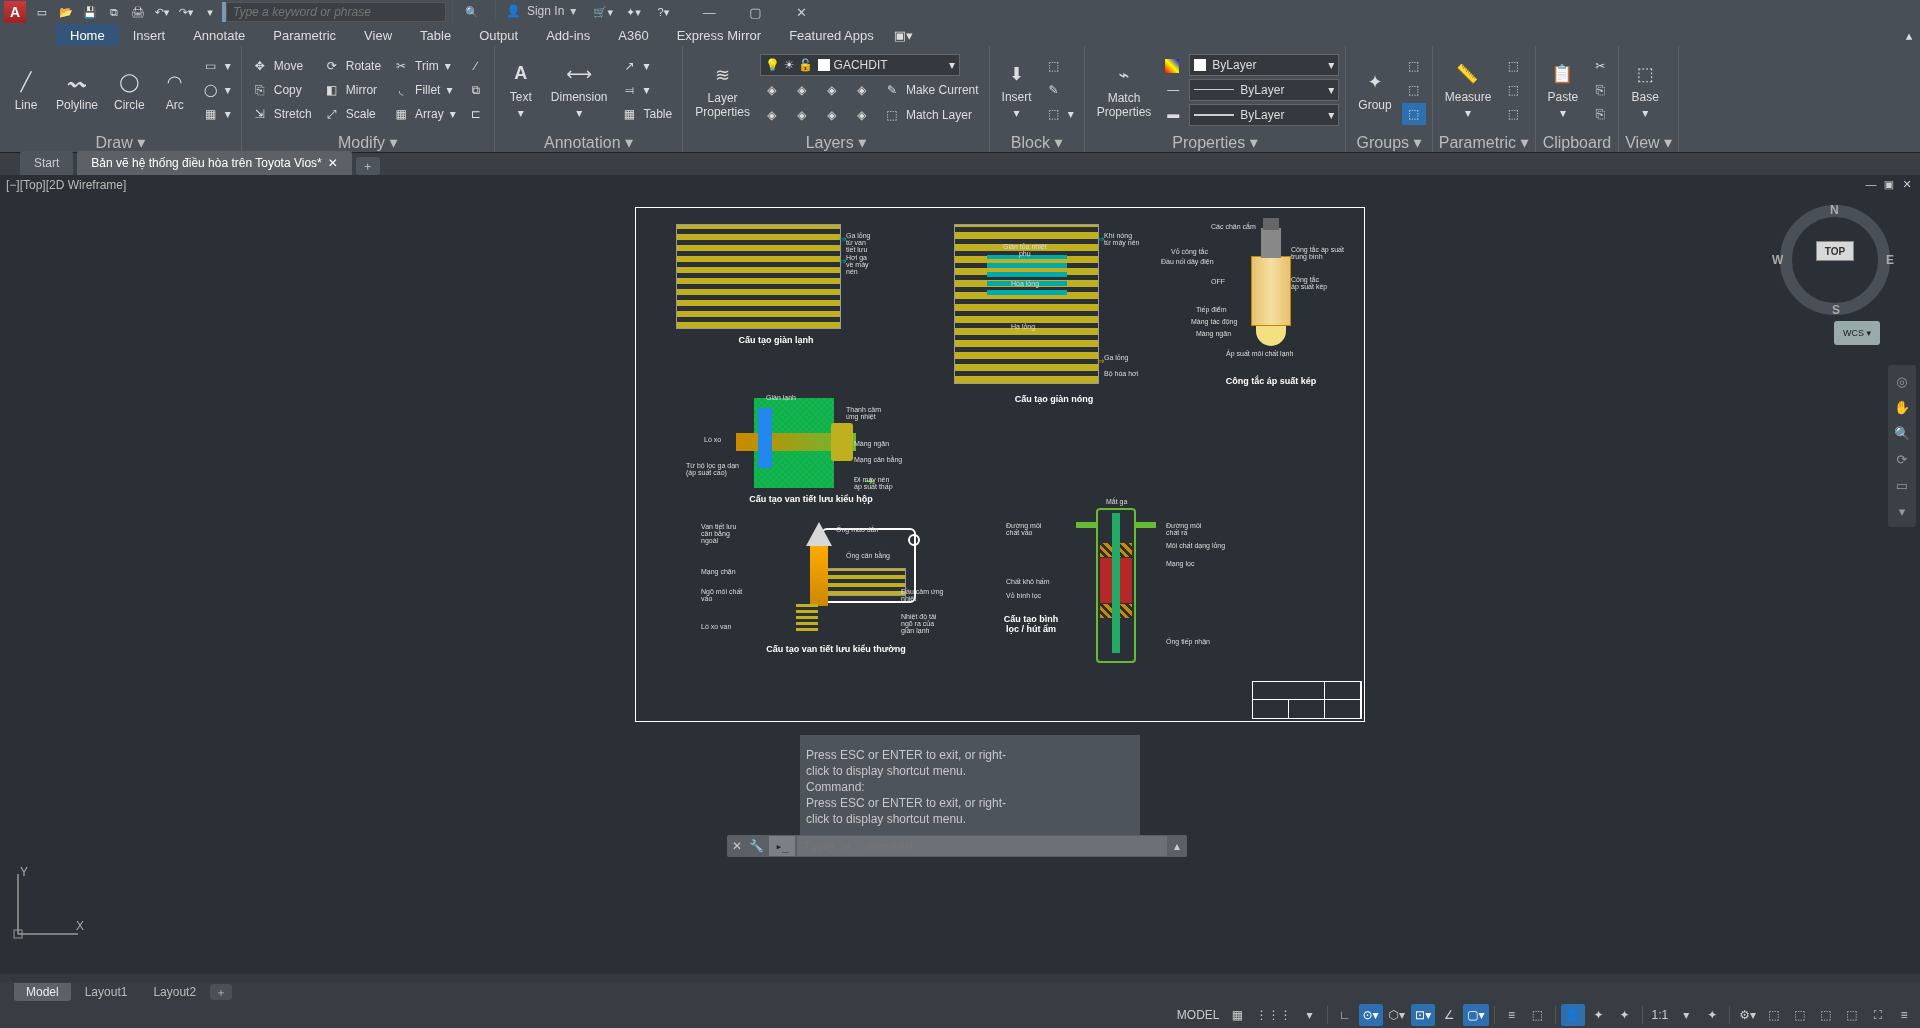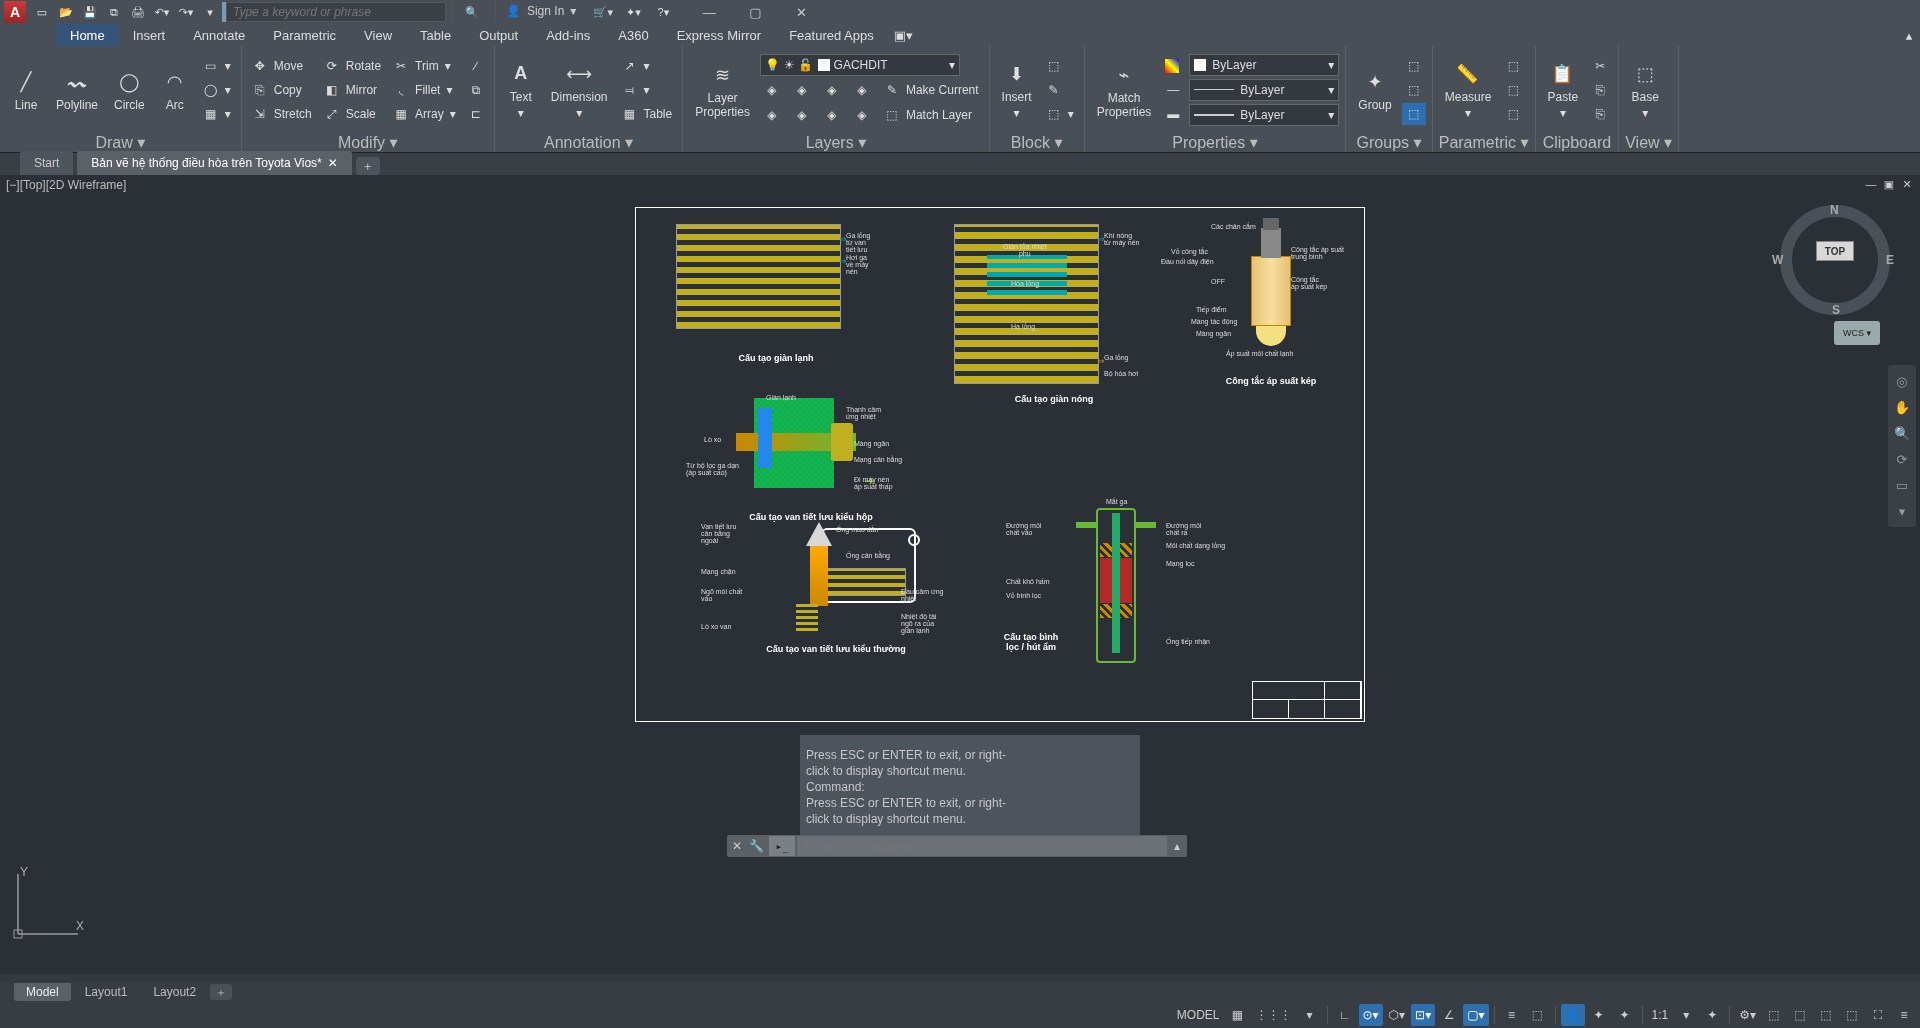--- a/index.html
+++ b/index.html
@@ -52,21 +52,21 @@
 .vp-btn { width: 14px; height: 14px; color: #ccc; font-size: 11px; display: inline-flex; align-items: center; justify-content: center; }
 
 .canvas { position: absolute; top: 195px; left: 0; right: 0; bottom: 54px; background: #2b3036; overflow: hidden; }
 
 
 .sheet { position: absolute; left: 635px; top: 12px; width: 730px; height: 515px; border: 1px solid #fff; background: #2b3036; }
 .section { position: absolute; font-size: 8px; color: #fff; }
 .coil-bg { width: 165px; height: 105px; background: repeating-linear-gradient(0deg, #c0b020 0 6px, transparent 6px 11px); border: 1px solid #999; }
 .coil-bg2 { width: 145px; height: 160px; background: repeating-linear-gradient(0deg, #c0b020 0 7px, transparent 7px 12px); border: 1px solid #999; position: relative; }
 .evap-inner { position: absolute; top: 30px; left: 32px; width: 80px; height: 40px; background: repeating-linear-gradient(0deg,#0aa 0 5px, transparent 5px 9px); }
-.caption { color: #fff; font-size: 9px; font-weight: bold; text-align: center; margin-top: 24px; }
+.caption { color: #fff; font-size: 9px; font-weight: bold; text-align: center; margin-top: 6px; }
 .lbl { position: absolute; font-size: 7px; color: #ddd; white-space: nowrap; }
 .green-box { background: repeating-conic-gradient(#2a6 0 25%, #0b3 0 50%) 0 0/6px 6px; }
 .title-block { position: absolute; bottom: 2px; right: 2px; width: 110px; height: 38px; border: 1px solid #fff; }
 .title-block-row { height: 50%; border-bottom: 1px solid #fff; display: flex; }
 .title-block-cell { flex: 1; border-right: 1px solid #fff; }
 
 
 .ucs { position: absolute; left: 8px; bottom: 30px; width: 80px; height: 80px; color: #888; font-size: 11px; }
 
 

